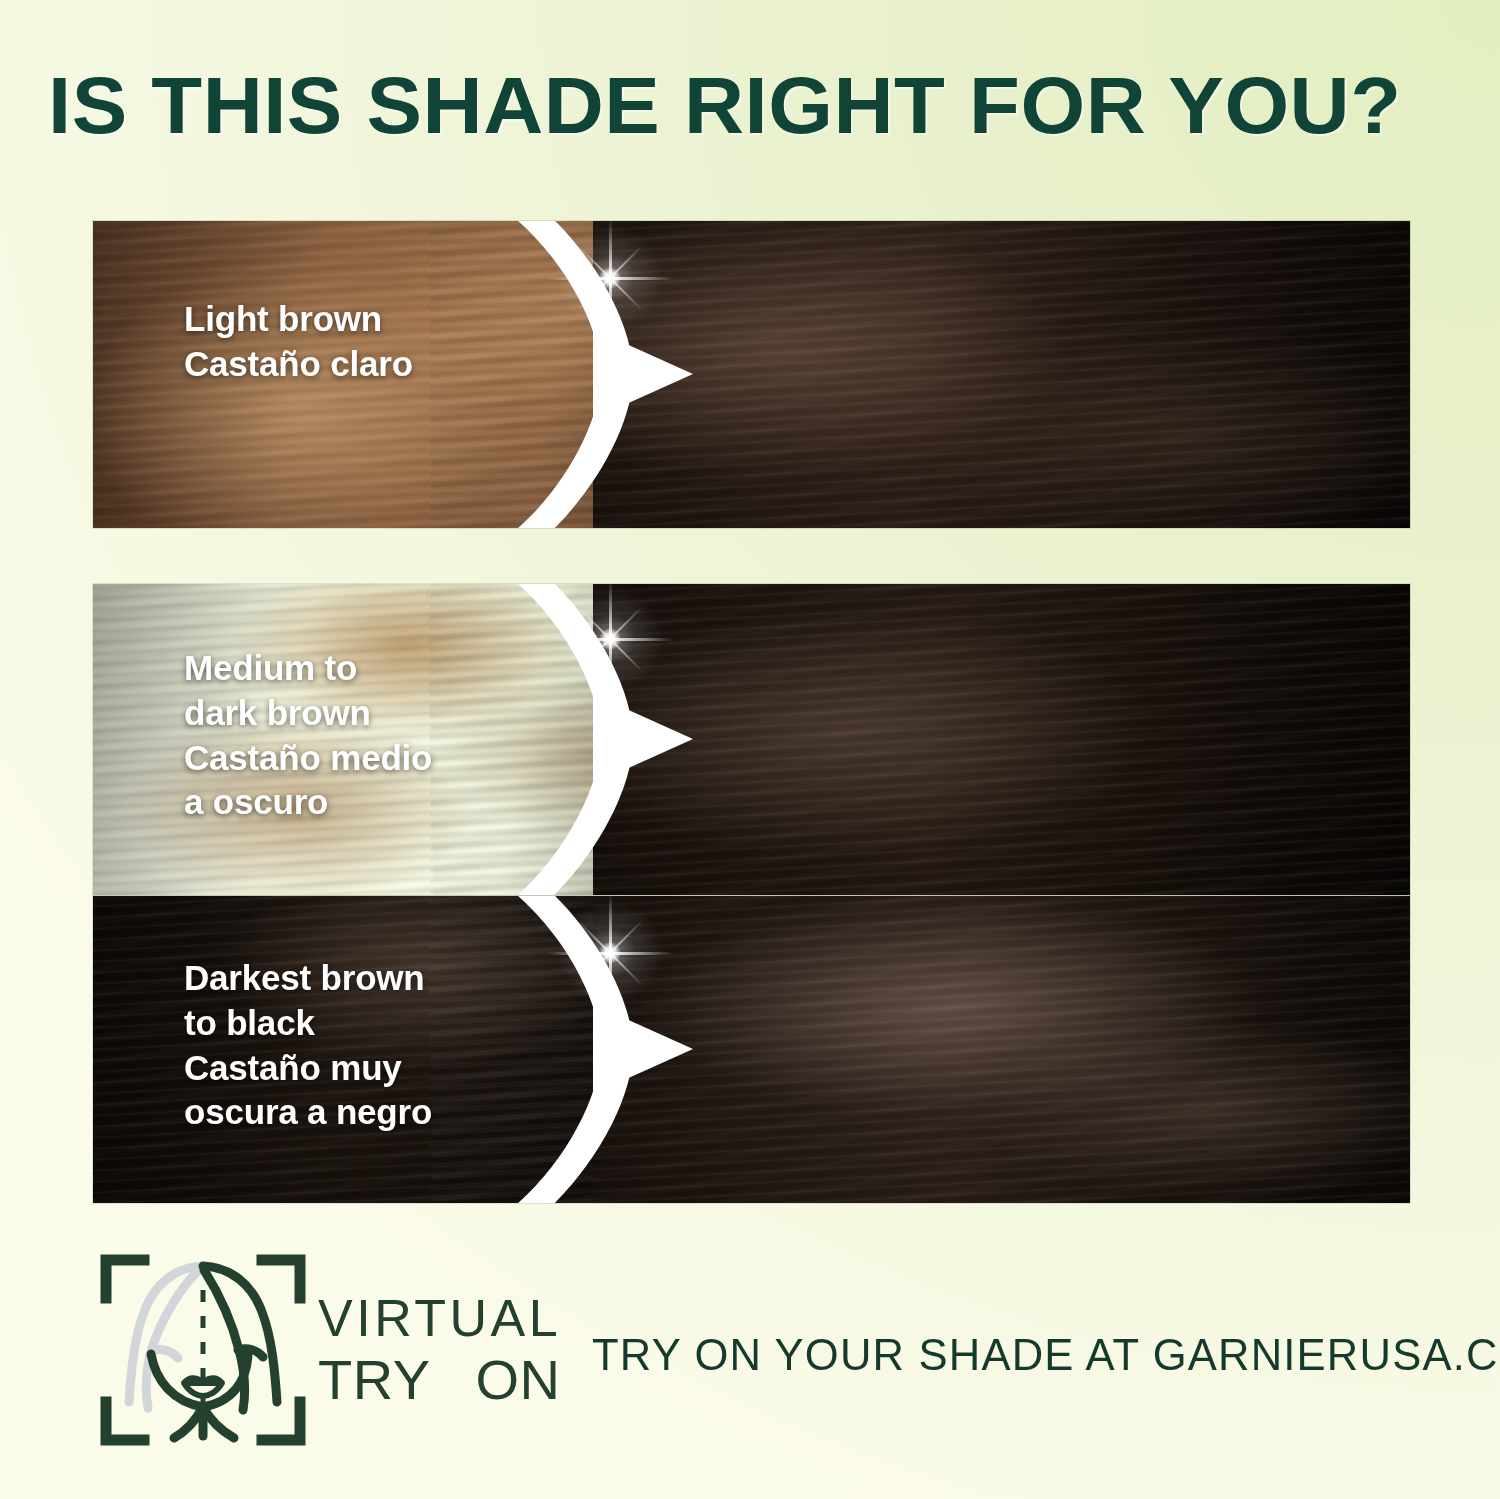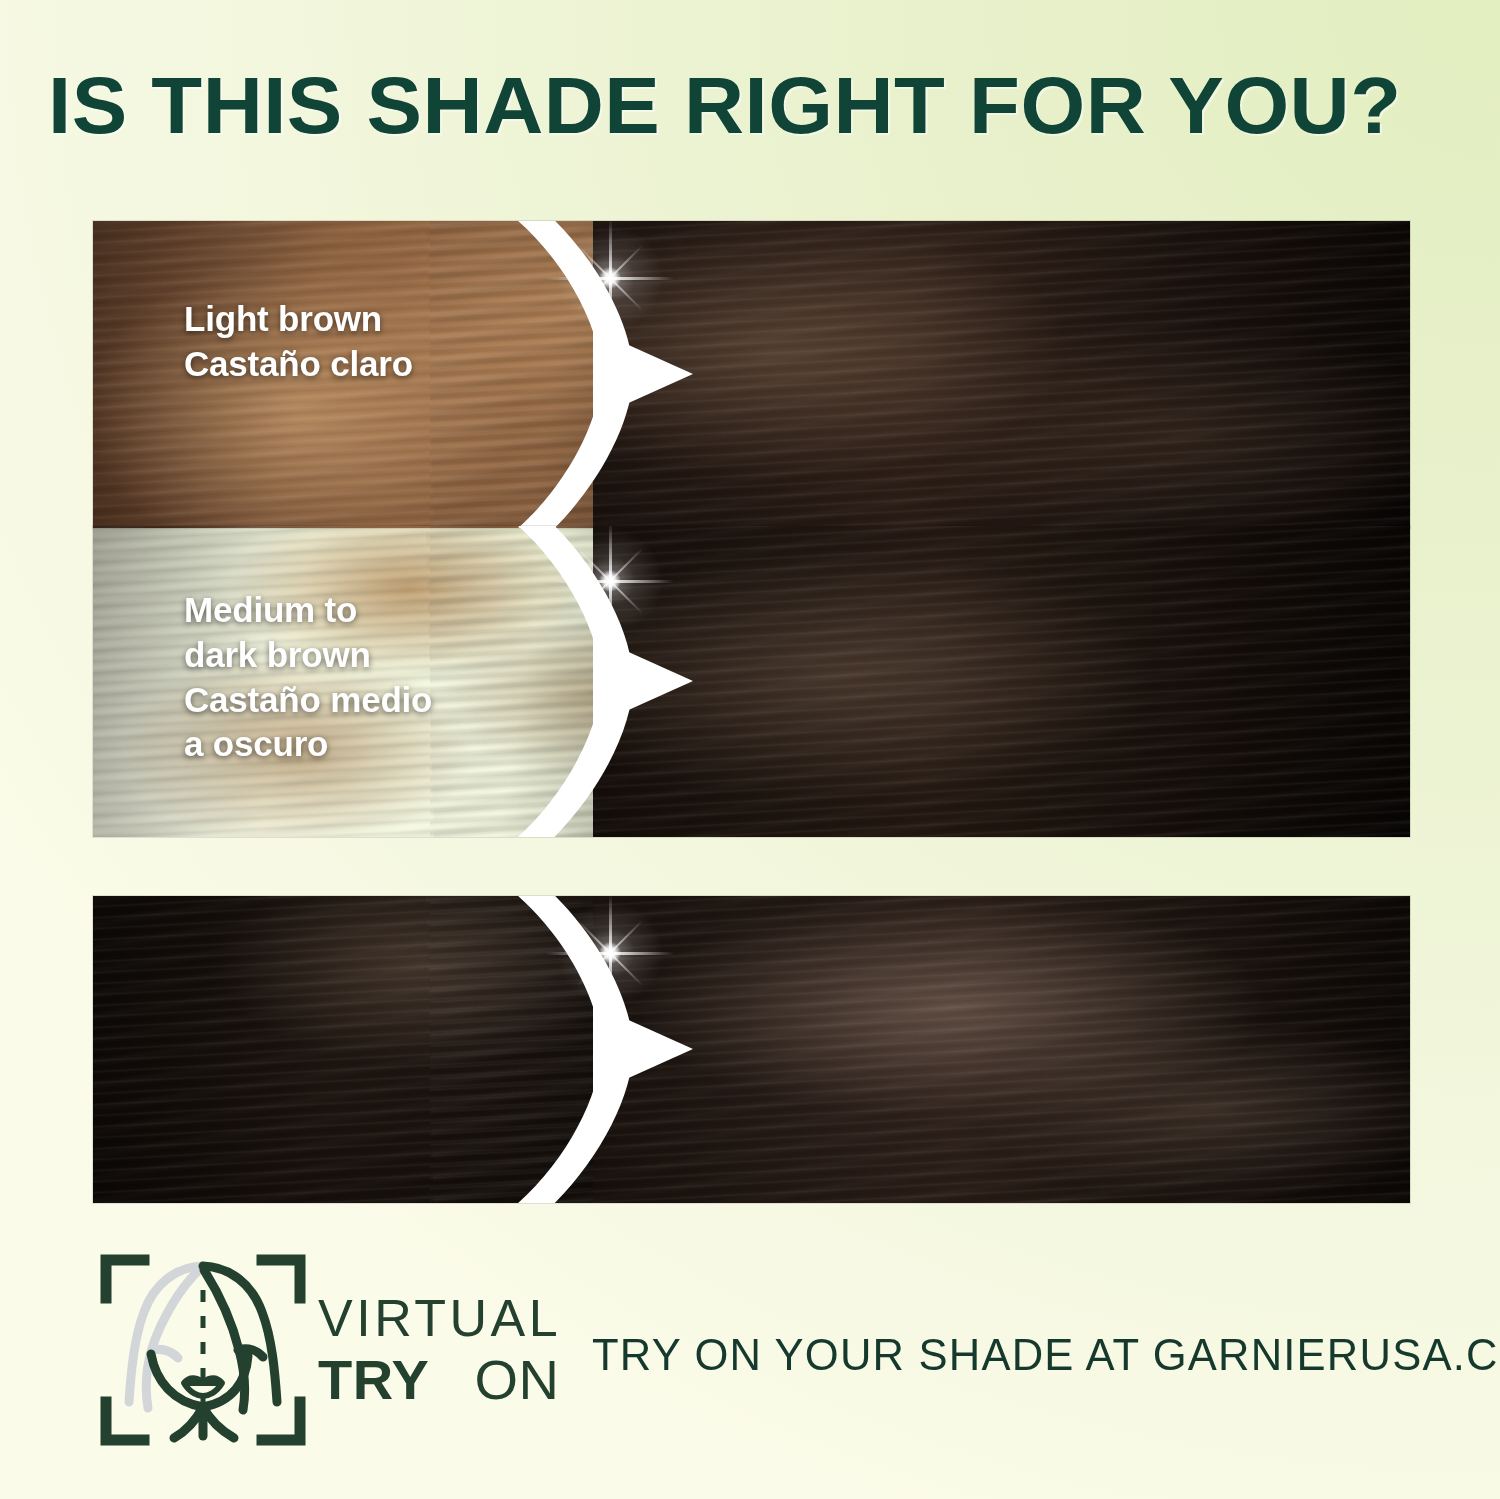--- a/index.html
+++ b/index.html
@@ -41,21 +41,21 @@
 
   
   .panel {
     position: absolute;
     left: 93px;
     width: 1317px;
     overflow: hidden;
     box-shadow: 0 0 0 1px rgba(0,0,0,0.10);
   }
   #panel-1 { top: 221px;  height: 307px; }
-  #panel-2 { top: 526px;  height: 311px; }
+  #panel-2 { top: 584px;  height: 311px; }
   #panel-3 { top: 896px;  height: 307px; }
 
   .panel-left, .panel-right {
     position: absolute;
     top: 0;
     height: 100%;
   }
   .panel-left  { left: 0;   width: 52%; }
   .panel-right { left: 38%; width: 62%; }
 
@@ -254,21 +254,21 @@
     letter-spacing: 3.5px;
     line-height: 1;
   }
   #vto-tryon {
     margin-top: 8px;
     font-family: "Liberation Sans", sans-serif;
     font-size: 56px;
     line-height: 1;
     letter-spacing: 0.5px;
   }
-  #vto-try { font-weight: bold; margin-top: 21px; }
+  #vto-try { font-weight: normal; margin-top: 21px; }
   #vto-on  { font-weight: normal; margin-left: 45px; }
 
   #cta {
     position: absolute;
     left: 592px;
     top: 94px;
     color: #15392c;
     font-family: "Liberation Sans Narrow", "Liberation Sans", sans-serif;
     font-size: 44px;
     font-weight: normal;
@@ -403,20 +403,24 @@
 
     <div class="sparkle" style="left:452px; top:-8px;">
       <div class="glow"></div>
       <div class="ray r-h"></div>
       <div class="ray r-v"></div>
       <div class="ray r-d1"></div>
       <div class="ray r-d2"></div>
       <div class="core"></div>
     </div>
 
+    <div class="caption" id="caption-3">Darkest brown
+to black
+Castaño muy
+oscura a negro</div>
   </div>
 
   <div id="footer">
 
     <div id="vto-logo">
 
       <div id="vto-mark">
         <svg viewBox="0 0 214 200" aria-hidden="true">
           <g fill="none" stroke="#24402f" stroke-width="11" stroke-linecap="square">
             <path d="M 10,48 L 10,10 L 48,10"></path>

